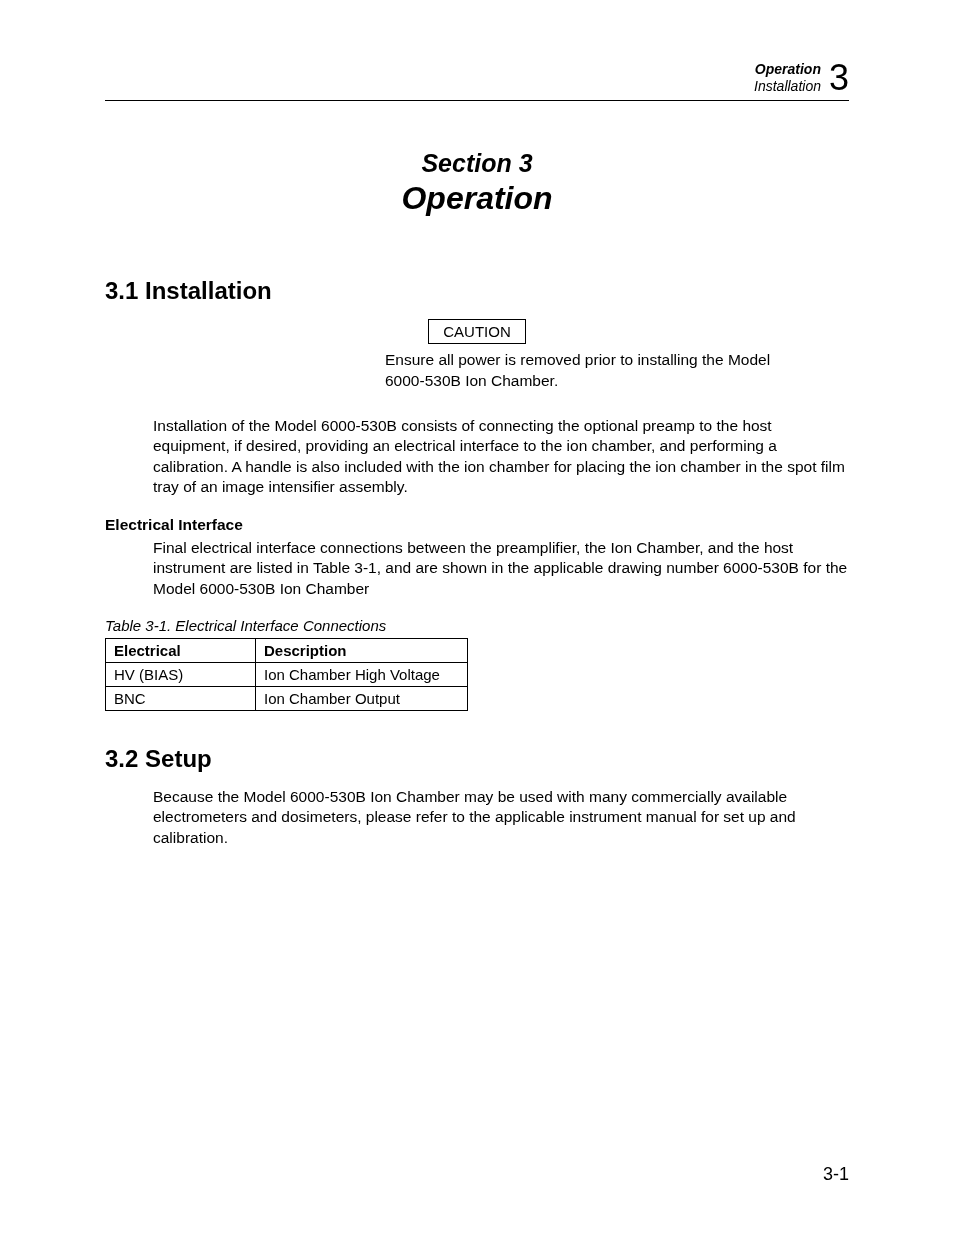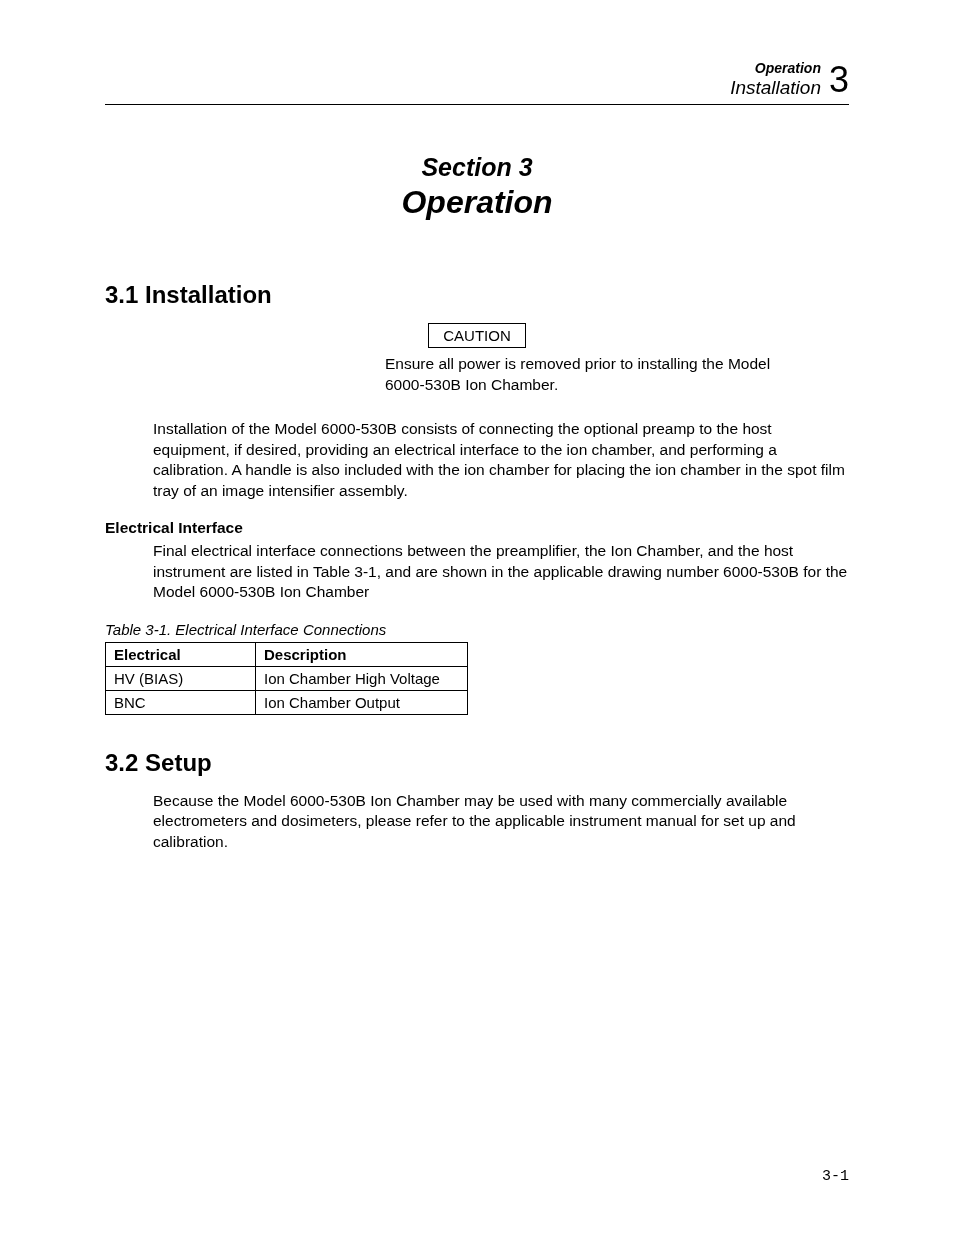--- a/index.html
+++ b/index.html
@@ -26,21 +26,21 @@
       text-align: right;
       font-style: italic;
       font-weight: bold;
       font-size: 14px;
       line-height: 1.2;
       margin-right: 8px;
     }
     .header-text .line2 {
       font-weight: normal;
       font-style: italic;
-      font-size: 19px;
+      font-size: 14px;
     }
     .header-number {
       font-size: 36px;
       font-weight: normal;
       line-height: 1;
     }
     .section-title-block {
       text-align: center;
       margin-bottom: 60px;
     }
@@ -107,22 +107,21 @@
     }
     .conn-table th {
       font-weight: bold;
     }
     .col-connector { width: 150px; }
     .col-description { width: 212px; }
     .footer-pagenum {
       position: absolute;
       bottom: 50px;
       right: 105px;
-      font-size: 15px;
-      font-family: Liberation Mono, monospace;
+      font-size: 18px;
     }
   </style>
 </head>
 <body>
 
 <div class="page">
 
   <div class="header">
     <div class="header-text">
       <div>Operation</div>

